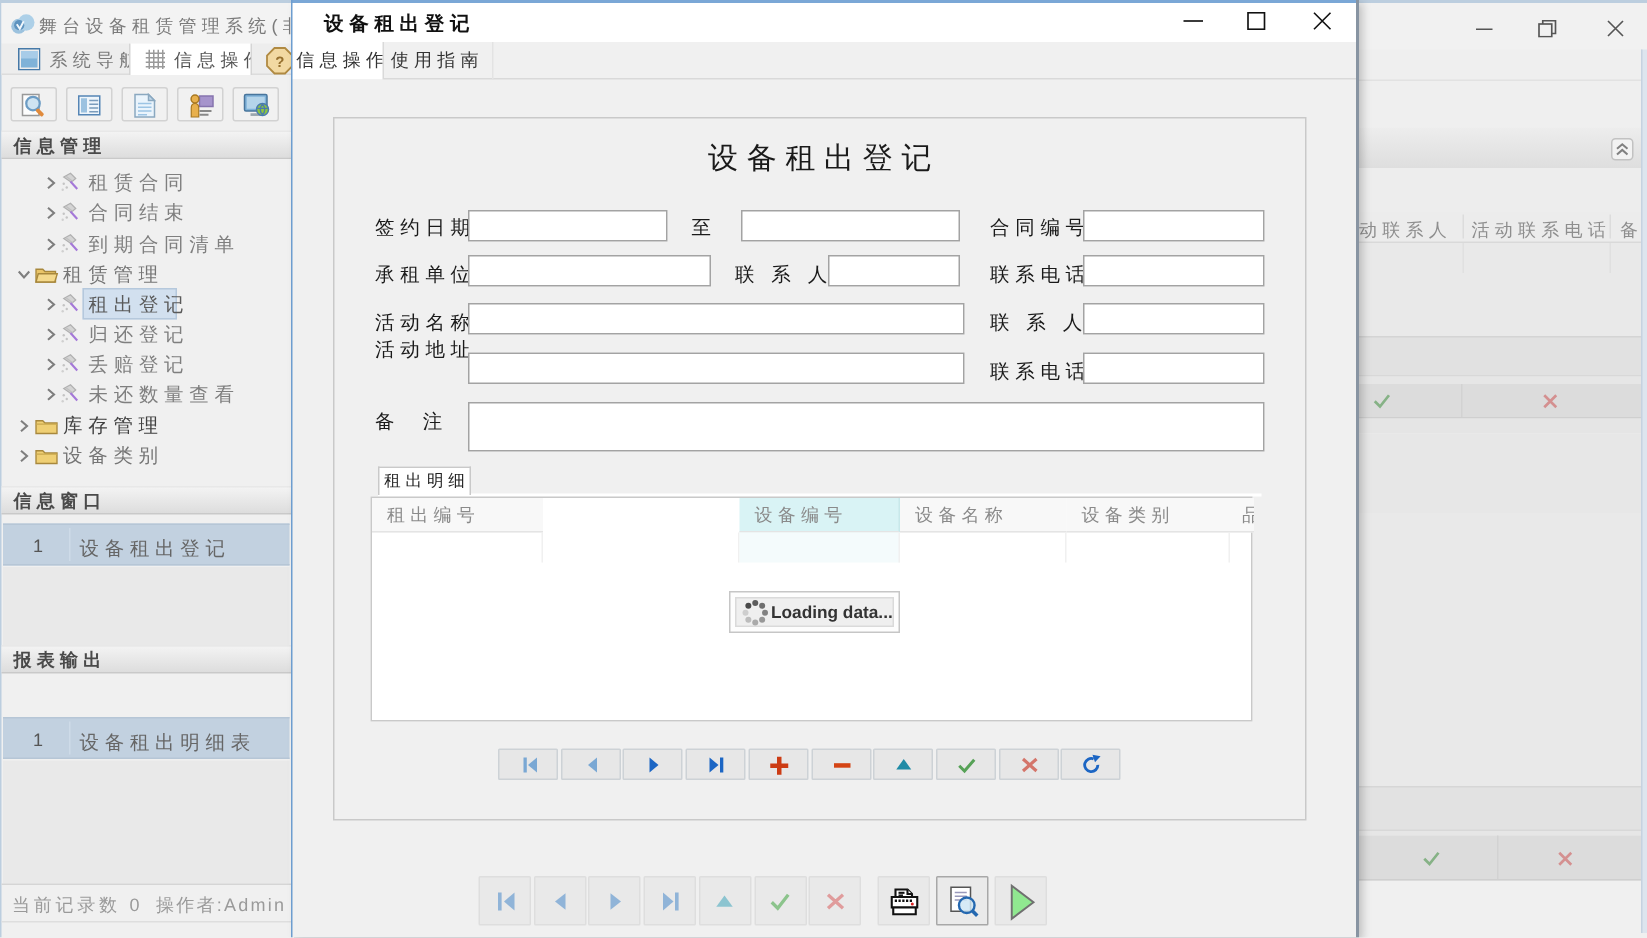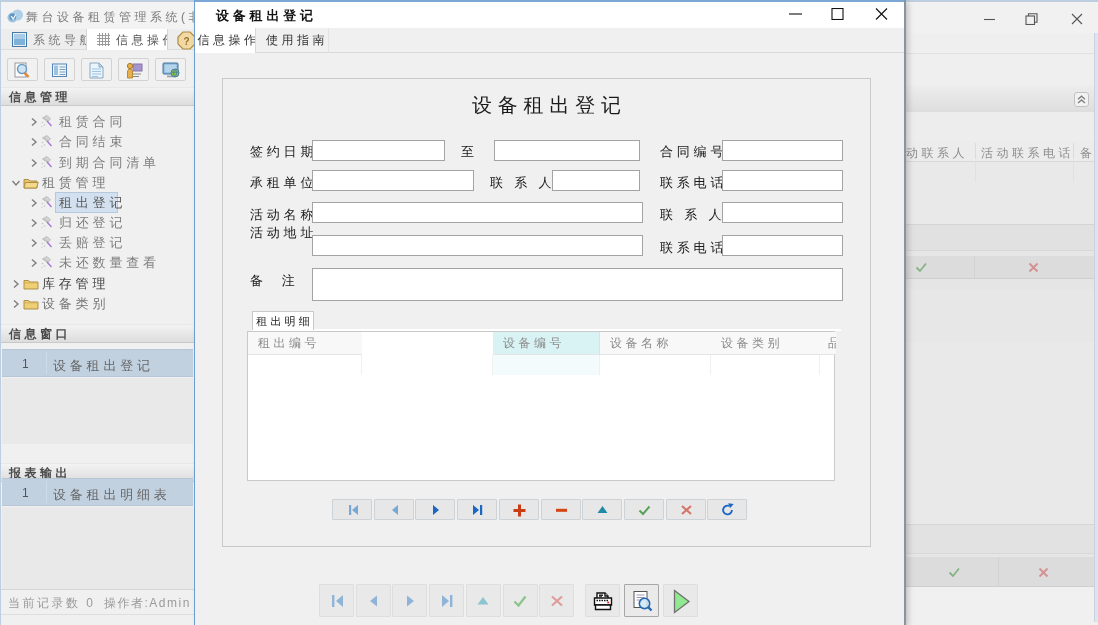--- a/index.html
+++ b/index.html
@@ -20,21 +20,21 @@
 .bluerow .txt{position:absolute;left:51px;top:7px;font-size:13px;color:#666;letter-spacing:3.8px}
 .bluerow .sep{position:absolute;left:44px;top:2px;bottom:2px;width:1px;background:#cedbe8}
 
 .rt-hdr{position:absolute;left:905px;top:139px;width:188px;height:21px;background:#ececec;border-bottom:1px solid #d9d9d9;font-size:12px;color:#8e8e8e;letter-spacing:3.5px}
 
 #dlg{position:absolute;left:194px;top:0;width:710px;height:625px;background:#f0f0f0;box-shadow:2px 0 0 #8894a2, 4px 2px 6px rgba(0,0,0,0.22)}
 #dlg .dtitle{position:absolute;left:0;top:0;width:100%;height:28px;background:#fff}
 #dlg .dtitle b{position:absolute;left:22px;top:7px;font-size:13px;color:#111;letter-spacing:3.8px}
 #dlg .dtabs{position:absolute;left:0;top:28px;width:100%;height:25px;background:#f0f0f0;border-bottom:1px solid #d9d9d9}
 #dlg .dtab-sel{position:absolute;left:0;top:0;width:62px;height:25px;background:#fff;border-right:1px solid #d9d9d9;font-size:12px;color:#333;line-height:24px;text-align:center;letter-spacing:3.5px;text-indent:3.5px;white-space:nowrap;overflow:hidden}
-#dlg .dtab{position:absolute;left:63px;top:0;width:72px;height:25px;font-size:12px;color:#333;line-height:24px;text-align:right;border-right:1px solid #e3e3e3;letter-spacing:3.5px;text-indent:3.5px;white-space:nowrap;overflow:hidden}
+#dlg .dtab{position:absolute;left:63px;top:0;width:72px;height:25px;font-size:12px;color:#333;line-height:24px;text-align:left;border-right:1px solid #e3e3e3;letter-spacing:3.5px;text-indent:3.5px;white-space:nowrap;overflow:hidden}
 #panel{position:absolute;left:28px;top:78px;width:649px;height:469px;border:1px solid #c9c9c9}
 .ftitle{position:absolute;left:28px;top:92px;width:649px;text-align:center;font-size:20px;color:#1a1a1a;letter-spacing:5.8px;text-indent:5.8px}
 .flabel{position:absolute;font-size:13px;color:#1a1a1a;white-space:nowrap;letter-spacing:3.8px}
 .finput{position:absolute;height:21px;background:#fff;border:1px solid #a3a3a3}
 .gtab{position:absolute;left:58px;top:311px;width:62px;height:19px;background:#fff;border:1px solid #c9c9c9;border-bottom:none;font-size:11px;color:#222;text-align:center;line-height:19px;letter-spacing:3.2px;text-indent:3.2px;white-space:nowrap;overflow:hidden}
 #grid{position:absolute;left:53px;top:331px;width:588px;height:150px;background:#fff;border:1px solid #c9c9c9}
 #grid .gh{white-space:nowrap;overflow:hidden;position:absolute;top:0;height:23px;background:#f8f8f8;border-bottom:1px solid #e4e4e4;font-size:12px;color:#8a8a8a;line-height:23px;padding-left:10px;letter-spacing:3.5px}
 #grid .gr{position:absolute;top:23px;height:20px;border-right:1px solid #f0f0f0}
 .navbtn{position:absolute;width:40px;height:21px;background:#e7e7e7;border:1px solid #cdd2d6;border-radius:1px}
 .bbtn{position:absolute;width:35px;height:33px;background:#e9e9e9;border:1px solid #dedede;border-radius:1px}
@@ -249,21 +249,21 @@
     </div>
 
   <div class="sechdr" style="top:322px">信息窗口</div>
   <div class="bluerow" style="top:347px">
       <span class="num">1</span>
       <span class="sep"></span>
       <span class="txt">设备租出登记</span>
     </div>
   <div class="abs" style="left:1px;top:376px;width:191px;height:66px;background:#e9e9e9"></div>
 
-  <div class="sechdr" style="top:461px">报表输出</div>
+  <div class="sechdr" style="top:428px">报表输出</div>
   <div class="bluerow" style="top:476px">
       <span class="num">1</span>
       <span class="sep"></span>
       <span class="txt">设备租出明细表</span>
     </div>
   <div class="abs" style="left:1px;top:505px;width:191px;height:82px;background:#e9e9e9"></div>
 
   <div class="abs" style="left:0;top:587px;width:194px;border-top:1px solid #d5d5d5"></div>
   <div class="abs" style="left:7px;top:593px;font-size:12px;color:#9a9a9a;letter-spacing:2.5px">当前记录数 0</div>
   <div class="abs" style="left:103px;top:593px;font-size:12px;color:#9a9a9a;letter-spacing:1.5px">操作者:Admin</div>
@@ -387,20 +387,36 @@
     <div class="gh" style="left:245px;width:107px;background:#d9f3f5;border-right:1px solid #c8e8ea">设备编号</div>
     <div class="gh" style="left:352px;width:111px">设备名称</div>
     <div class="gh" style="left:463px;width:109px">设备类别</div>
     <div class="gh" style="left:572px;width:16px;border-right:none;padding-left:8px">品</div>
     <div class="gr" style="left:0;width:114px"></div>
     <div class="gr" style="left:114px;width:131px"></div>
     <div class="gr" style="left:245px;width:107px;background:#f4fbfc"></div>
     <div class="gr" style="left:352px;width:111px"></div>
     <div class="gr" style="left:463px;width:109px"></div>
 
+    <div class="abs" style="left:238px;top:62px;width:114px;height:28px;background:#fdfdfd;border:1px solid #c6c6c6">
+      <div class="abs" style="left:3px;top:3px;right:3px;bottom:3px;background:#efefef;border:1px solid #dadada"></div>
+      <svg class="abs" style="left:7px;top:4px" width="19" height="19" viewBox="0 0 19 19">
+        <g fill="#8a8a8a">
+            <circle cx="9.5" cy="3" r="2" fill="#5c5c5c"></circle>
+            <circle cx="14.1" cy="4.9" r="2" fill="#6e6e6e"></circle>
+            <circle cx="16" cy="9.5" r="2" fill="#818181"></circle>
+            <circle cx="14.1" cy="14.1" r="2" fill="#979797"></circle>
+            <circle cx="9.5" cy="16" r="2" fill="#aaaaaa"></circle>
+            <circle cx="4.9" cy="14.1" r="2" fill="#bcbcbc"></circle>
+            <circle cx="3" cy="9.5" r="2" fill="#cecece"></circle>
+            <circle cx="4.9" cy="4.9" r="2" fill="#4a4a4a"></circle>
+          </g>
+      </svg>
+      <span class="abs" style="left:27px;top:8px;font-size:11.5px;font-weight:bold;color:#333;white-space:nowrap">Loading data...</span>
+    </div>
   </div>
 
   <div class="navbtn" style="left: 138px; top: 499px;">
       <svg style="margin:2px auto" width="16" height="16" viewBox="0 0 16 16">
         <g fill="#7aa8d4">
           <rect x="5" y="3" width="2.2" height="10"></rect>
           <path d="M14 3 L8 8 L14 13 Z"></path>
         </g>
       </svg>
     </div>

